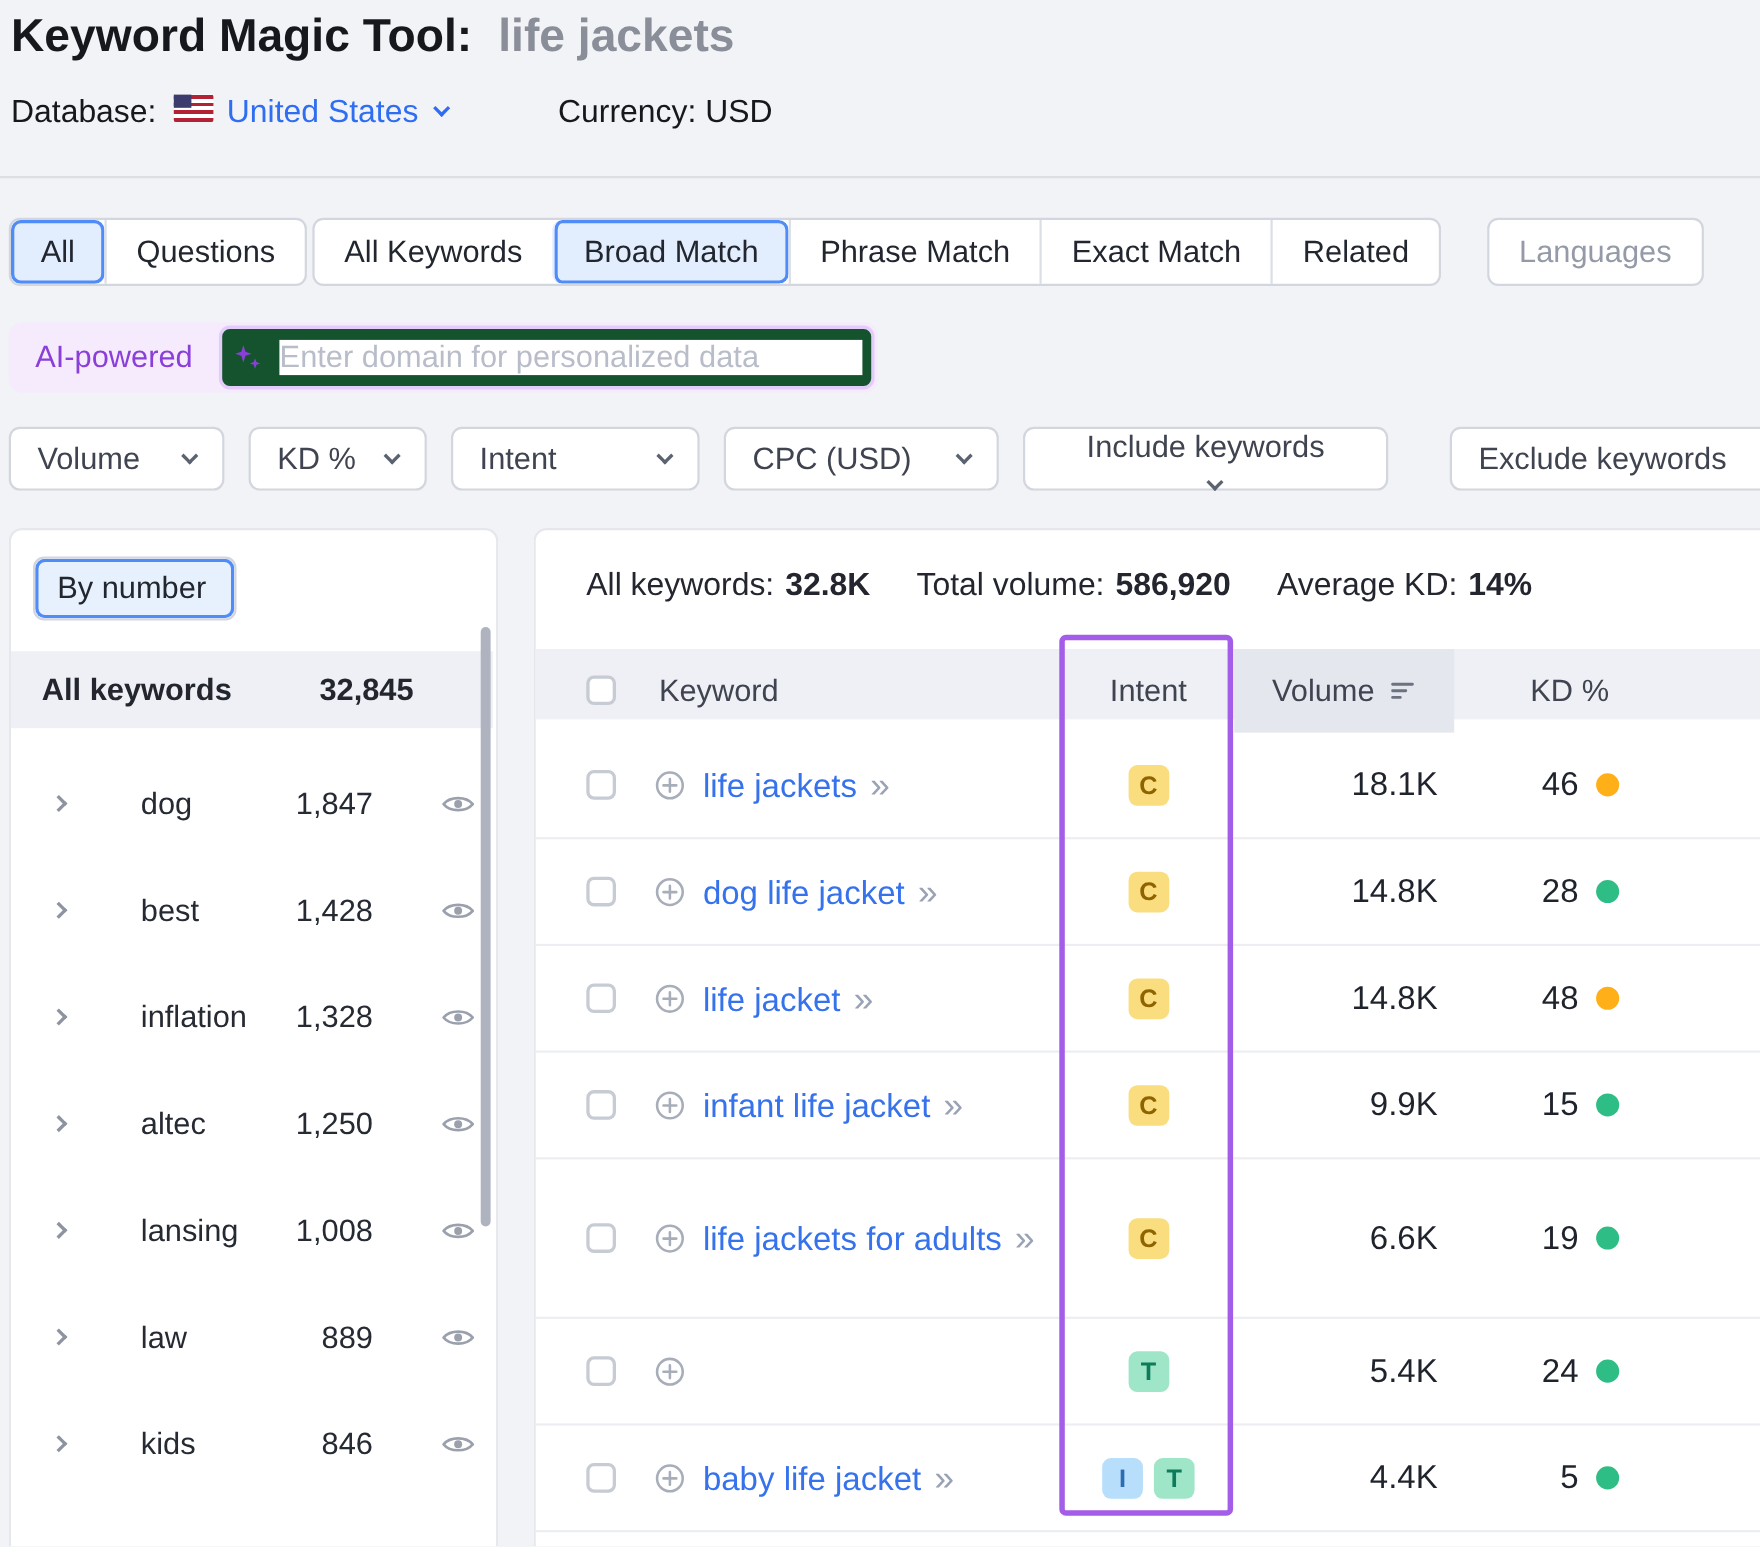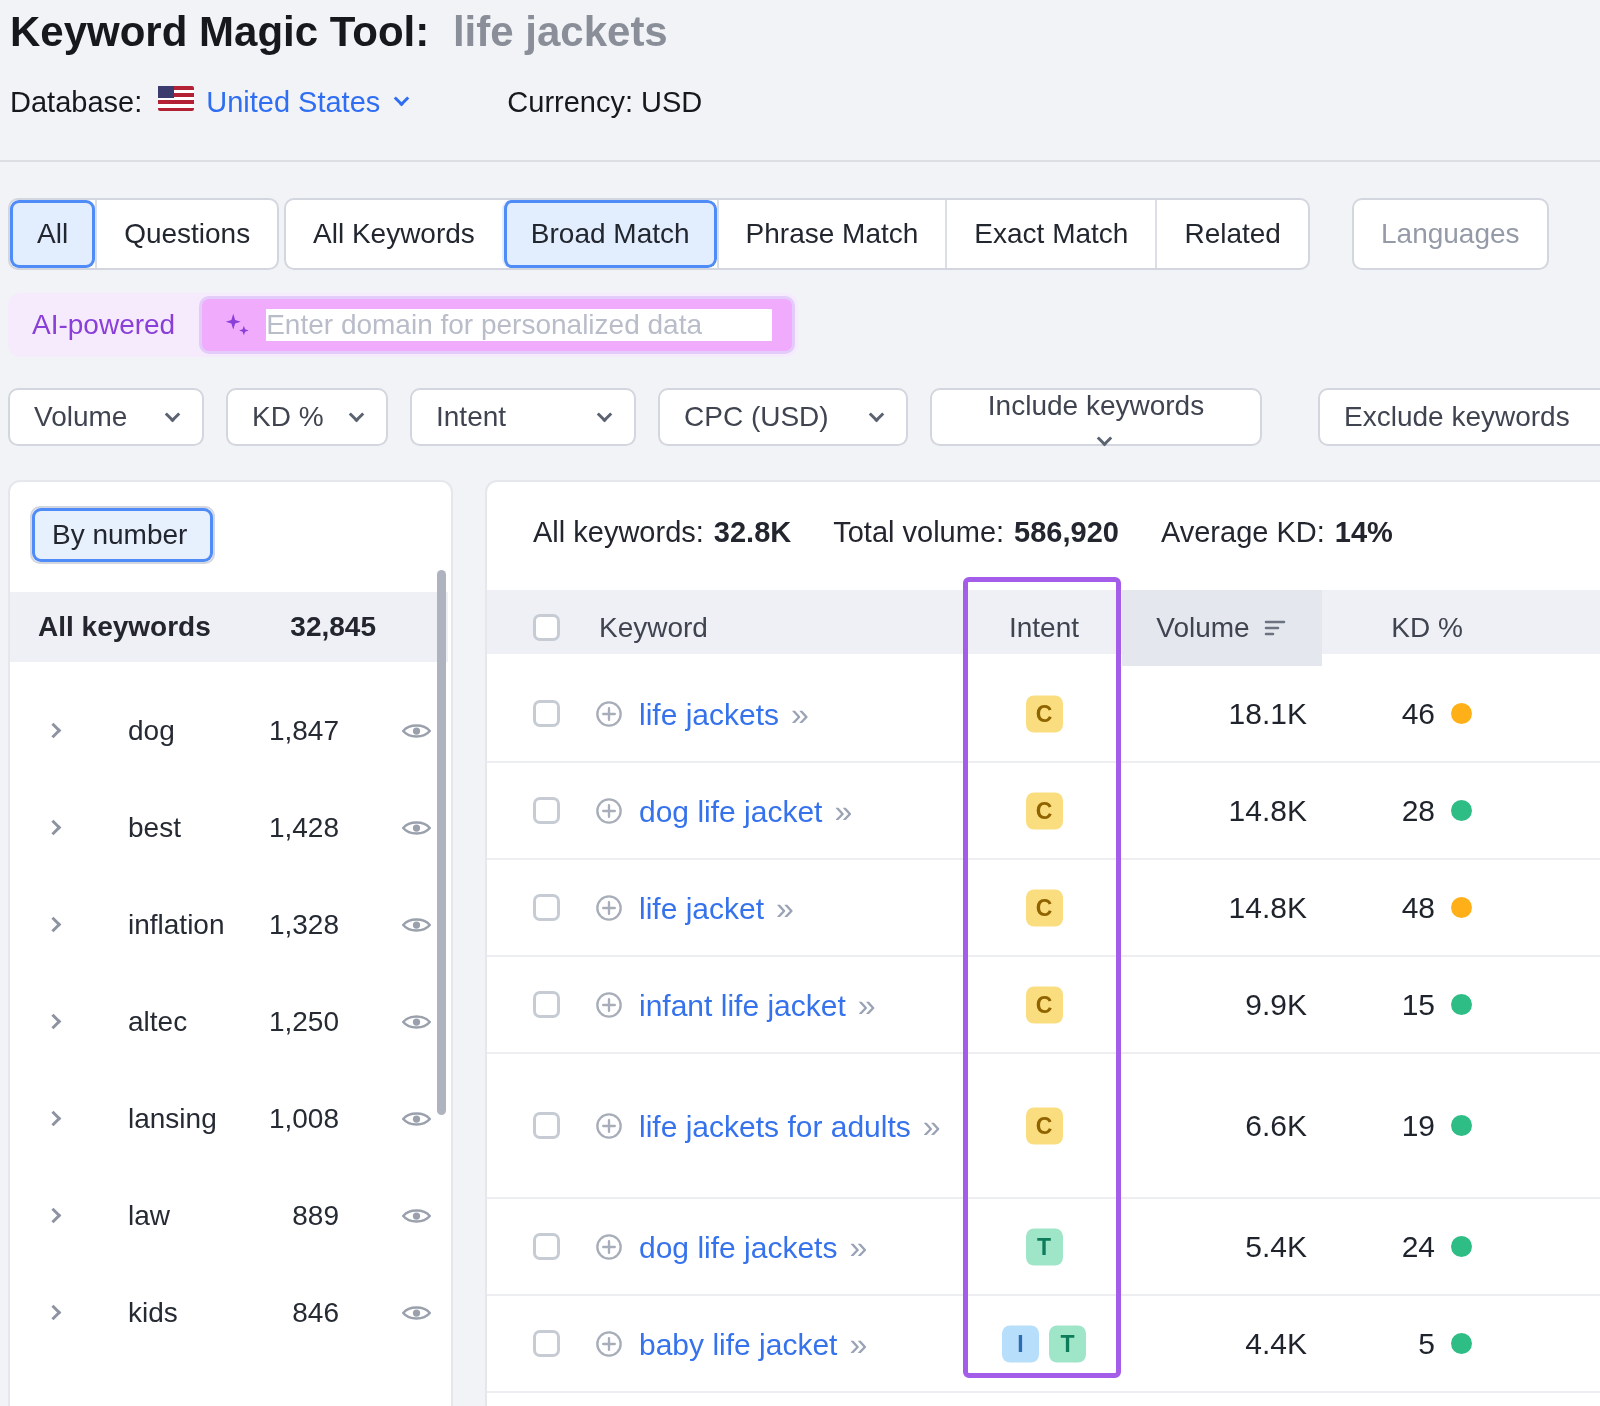--- a/index.html
+++ b/index.html
@@ -18,35 +18,35 @@
   .flag { width:36px; height:25px; margin:0 12px 0 16px; position:relative;
     background:repeating-linear-gradient(180deg,#b22234 0 3.6px,#ffffff 3.6px 7.2px); border-radius:2px; }
   .flag .canton { position:absolute; left:0; top:0; width:16px; height:12px; background:#3c3b6e; }
   .db-link { color:#2f6ef2; display:flex; align-items:center; cursor:pointer; }
   .chev-down { width:11px; height:11px; border-right:3px solid currentColor; border-bottom:3px solid currentColor;
     transform:rotate(45deg); display:inline-block; margin-left:16px; margin-top:-8px; }
   .currency { margin-left:100px; }
   .divider { position:absolute; left:0; right:0; top:160px; height:2px; background:#dcdee3; }
 
   
-  .tab-group { position:absolute; top:198px; display:flex; background:#fff; border:2px solid #d3d6de; border-radius:10px; height:72px; }
+  .tab-group { position:absolute; top:198px; display:flex; background:#fff; border:2px solid #d3d6de; border-radius:10px; height:62px; }
   .tab { display:flex; align-items:center; padding:0 27px; font-size:28px; color:#22262f; border-left:2px solid #dbdee4; cursor:pointer; white-space:nowrap; }
   .tab:first-child { border-left:none; }
   .tab.selected { background:#e2edfd; box-shadow:inset 0 0 0 3px #4f8cf7; border-radius:9px; border-left-color:transparent; }
   .tab.muted { color:#949aa7; }
   #group-1 { left:8px; }
   #group-2 { left:284px; }
   #group-3 { left:1352px; }
 
   
   .ai-wrap { position:absolute; left:8px; top:293px; width:790px; height:64px; background:#f5ebfd; border-radius:12px;
     display:flex; align-items:center; }
   .ai-badge { padding:0 24px; font-size:28px; color:#8a3fd9; white-space:nowrap; }
-  .ai-input { flex:1; height:58px; margin-right:3px; background:#f0abfc; border:3px solid #e3cbfa; border-radius:10px;
-    display:flex; align-items:center; padding:0 20px; }
+  .ai-input { flex:1; height:58px; margin-right:3px; background:#14532d; border:3px solid #e3cbfa; border-radius:10px;
+    display:flex; align-items:center; padding:0 8px; }
   .ai-input input { border:none; outline:none; flex:1; font-size:28px; margin-left:14px; font-family:"Liberation Sans", sans-serif; color:#3f4450; }
   .ai-input input::placeholder { color:#b9bdc9; }
 
   
   .filters { position:absolute; left:8px; top:388px; display:flex; gap:22px; }
   .filter-btn { display:flex; align-items:center; justify-content:space-between; background:#fff; border:2px solid #d3d6de;
     border-radius:10px; height:58px; padding:0 24px; font-size:28px; color:#3f4450; cursor:pointer; }
   .filter-btn .chev-down { color:#5b6270; margin-top:-6px; }
   .fw1{width:196px;} .fw2{width:162px;} .fw3{width:226px;} .fw4{width:250px;} .fw5{width:332px;flex-direction:column;}
   .filter-exclude { position:absolute; left:1318px; top:388px; width:330px; }
@@ -361,21 +361,20 @@
           <span class="kd-dot green"></span>
         </div>
     </div>
 
     <div class="trow">
       <div class="cbx"></div>
       <svg class="plus-ic" width="28" height="28" viewBox="0 0 24 24">
           <circle cx="12" cy="12" r="10" fill="none" stroke="#a8aeb9" stroke-width="2"></circle>
           <path d="M12 7v10M7 12h10" stroke="#a8aeb9" stroke-width="2" stroke-linecap="round"></path>
         </svg>
-      <div class="kw-cell"><span class="kw-link">dog life jackets</span><span class="dbl">»</span></div>
       <div class="intent-cell">
           <span class="badge T">T</span>
         </div>
       <div class="vol-cell">5.4K</div>
       <div class="kd-cell">
           <span>24</span>
           <span class="kd-dot green"></span>
         </div>
     </div>
 

